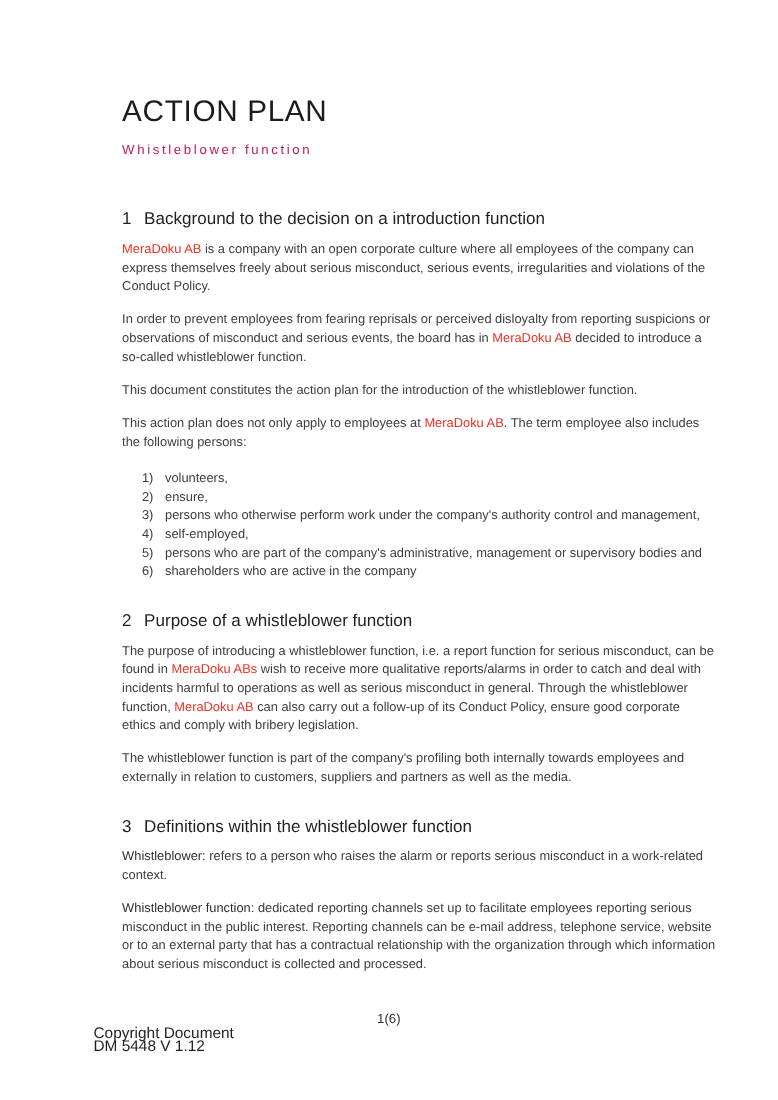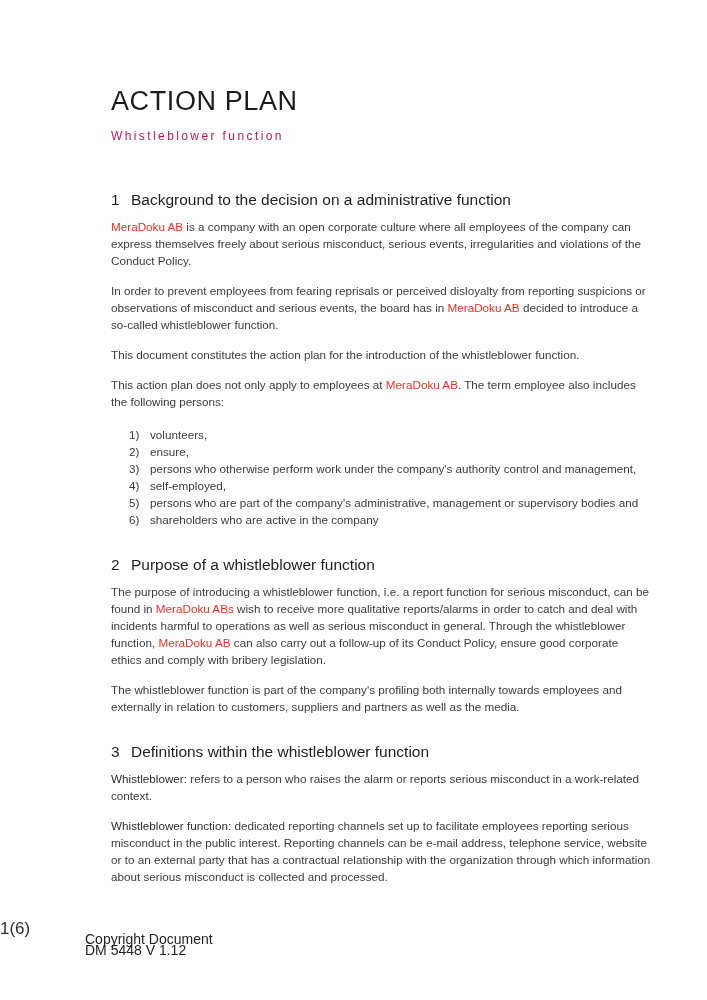--- a/index.html
+++ b/index.html
@@ -21,37 +21,37 @@
   .sec-num{display:inline-block;width:20px;}
   .para{margin:0 0 13px;font-size:11.7px;line-height:17px;}
   .run{white-space:pre-wrap;}
   .run.red{color:var(--company-red,#ed3124);}
   .run.bold{font-weight:400;color:#2e2e2e;}
   .num-list{margin:16px 0 13px;}
   .list-item{display:flex;font-size:11.7px;line-height:17px;}
   .li-num{width:21px;margin-left:18px;flex:none;}
   .li-text{flex:1;padding-right:6px;}
   .page-number{
-    position:absolute;top:919px;left:0;width:707px;
-    font-size:17px;color:#2d2d2d;
+    position:absolute;top:919px;left:0;width:707px;text-align:center;
+    font-size:12px;color:#2d2d2d;
   }
   .footer{
     position:absolute;left:85px;top:934px;font-size:14px;line-height:11px;color:#1f1f1f;
   }
 </style>
 </head>
 <body>
 
 <div class="page">
   <div class="content">
     <h1 class="doc-title">ACTION PLAN</h1>
     <div class="doc-subtitle">Whistleblower function</div>
     <div id="sections">
         <section class="doc-section">
-          <h2 class="sec-heading"><span class="sec-num">1</span><span class="sec-text">Background to the decision on a administrative function</span></h2>
+          <h2 class="sec-heading"><span class="sec-num">1</span><span class="sec-text">Background to the decision on a introduction function</span></h2>
           <p class="para"><span class="run red">MeraDoku AB</span><span class="run"> is a company with an open corporate culture where all employees of the company can express themselves freely about serious misconduct, serious events, irregularities and violations of the Conduct Policy.</span></p>
           <p class="para"><span class="run">In order to prevent employees from fearing reprisals or perceived disloyalty from reporting suspicions or observations of misconduct and serious events, the board has in </span><span class="run red">MeraDoku AB</span><span class="run"> decided to introduce a so-called whistleblower function.</span></p>
           <p class="para"><span class="run">This document constitutes the action plan for the introduction of the whistleblower function.</span></p>
           <p class="para"><span class="run">This action plan does not only apply to employees at </span><span class="run red">MeraDoku AB</span><span class="run">. The term employee also includes the following persons:</span></p>
           <div class="num-list">
             <div class="list-item">
               <span class="li-num">1)</span>
               <span class="li-text">volunteers,</span>
             </div>
             <div class="list-item">

